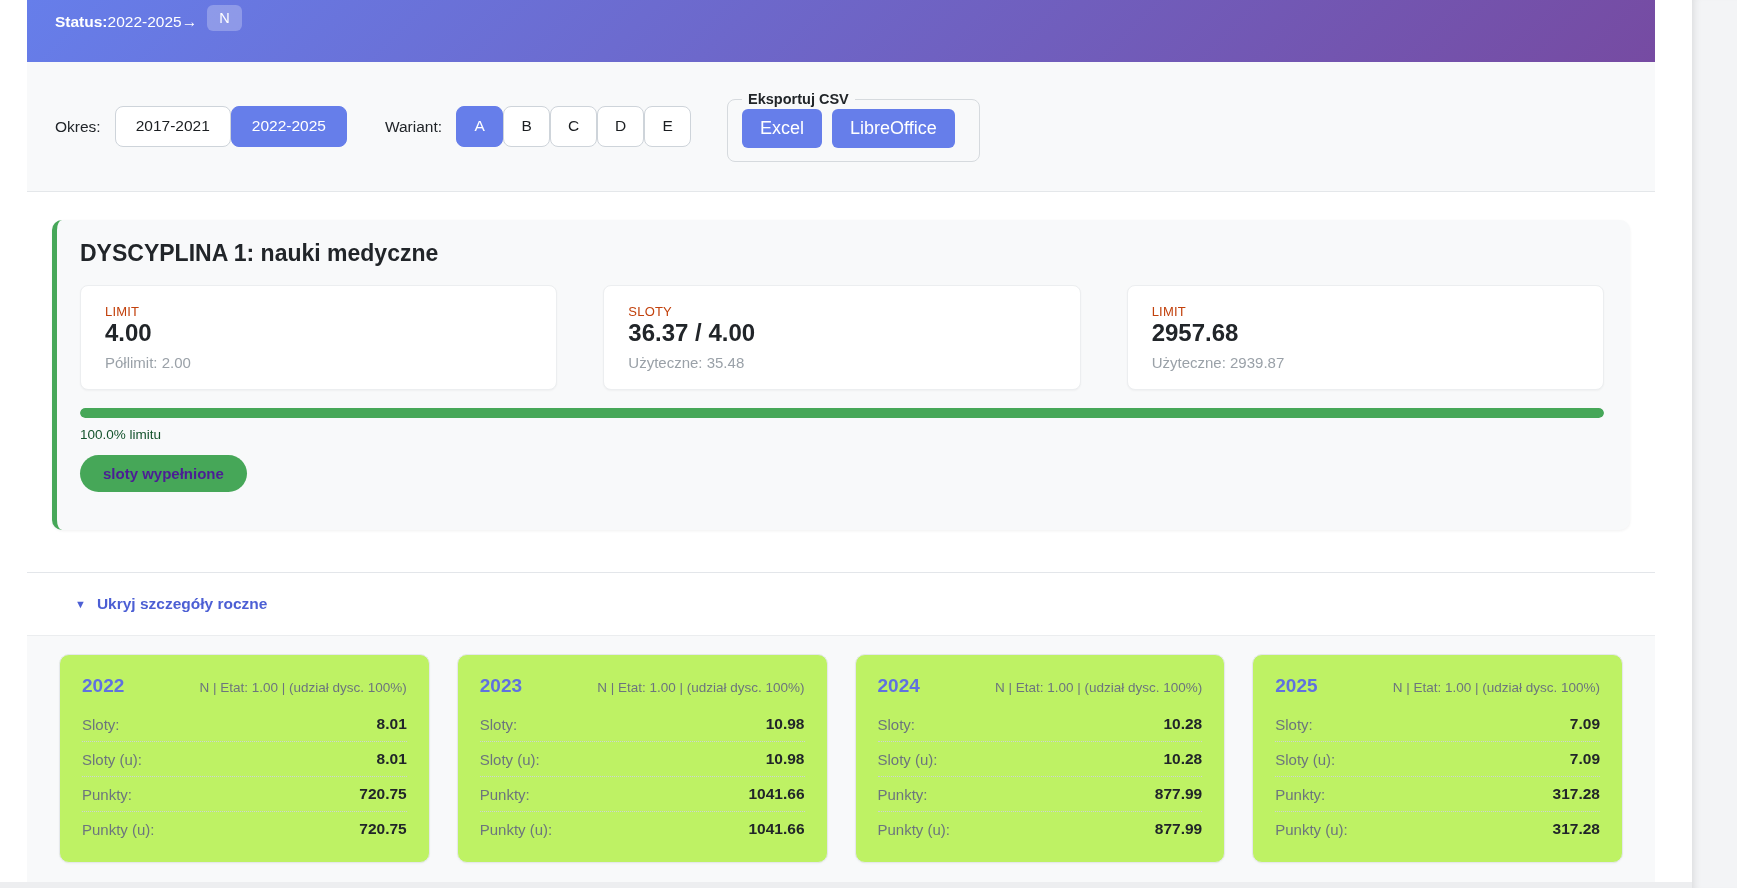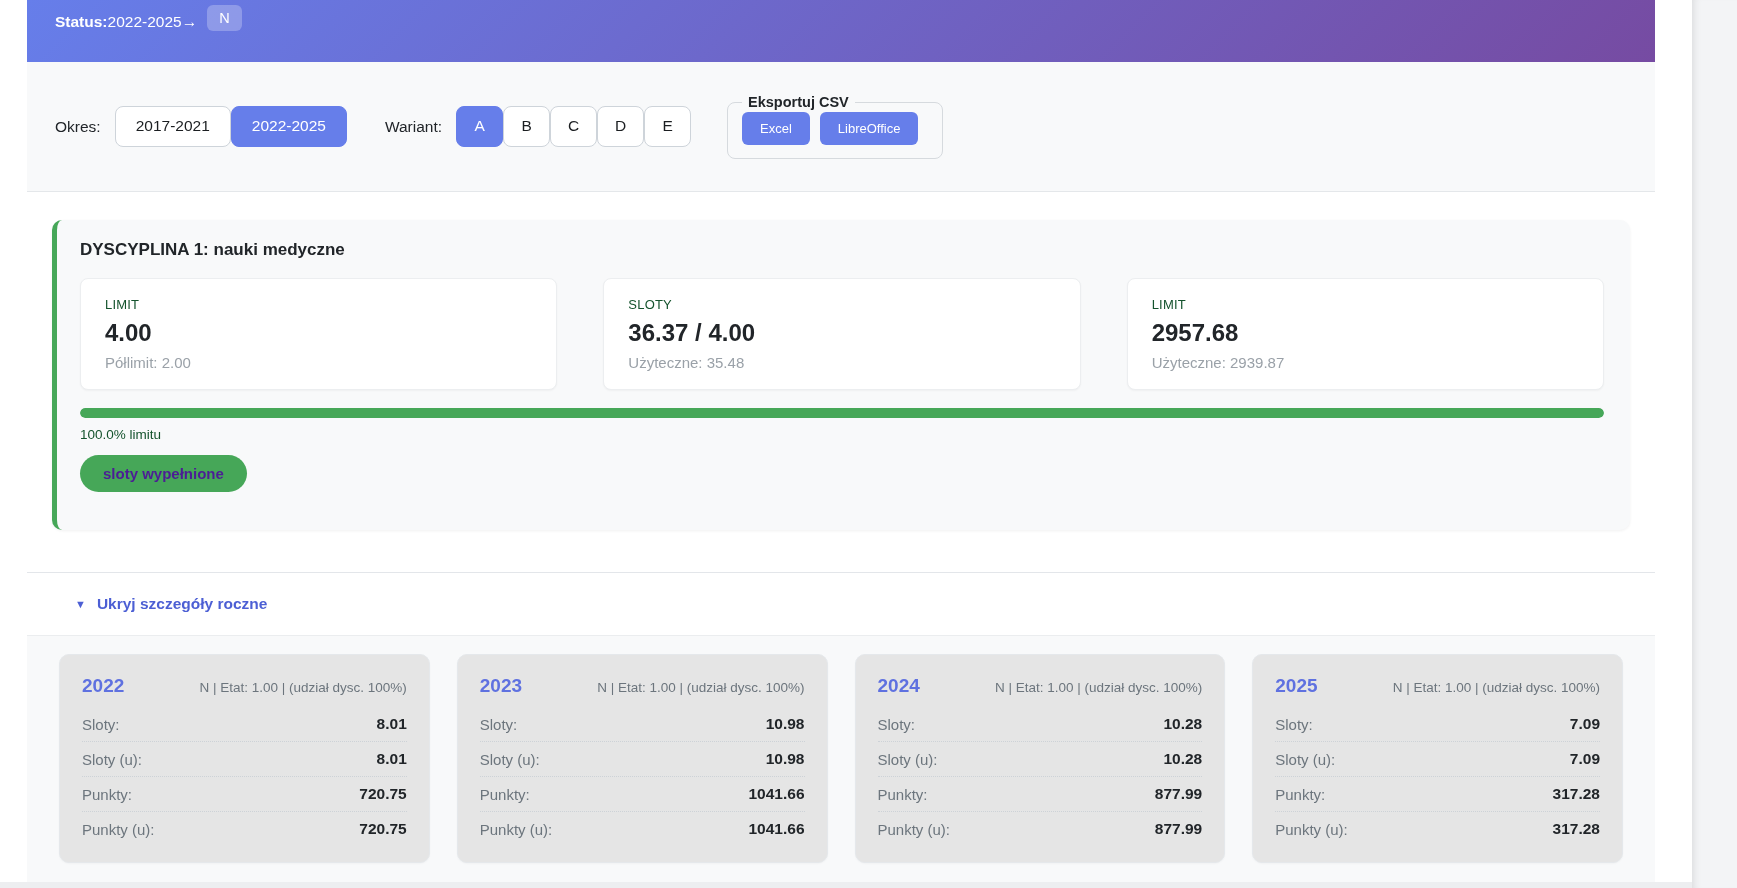--- a/index.html
+++ b/index.html
@@ -65,44 +65,44 @@
     border-radius: 8px;
     padding: 2px 14px 13px;
     min-width: 215px;
   }
   .export-fieldset legend {
     font-weight: 700; font-size: 14.5px; padding: 0 6px; color: #212529;
   }
   .export-btn {
     background: #667eea; color: #fff;
     border: none; border-radius: 6px;
-    padding: 9px 18px; font-size: 13px; font-family: inherit;
+    padding: 9px 18px; font-size: 18px; font-family: inherit;
     margin-right: 10px; cursor: pointer;
   }
 
   
   .content { padding: 28px 25px 42px; height: 380px; }
   .disc-card {
     background: #f8f9fa;
     border-radius: 10px;
     border-left: 5px solid #46a758;
     box-shadow: 0 1px 3px rgba(0,0,0,0.06);
     padding: 20px 26px 22px 23px;
     height: 310px;
   }
-  .disc-title { margin: 0 0 18px; font-size: 17px; font-weight: 600; color: #212529; }
+  .disc-title { margin: 0 0 18px; font-size: 23px; font-weight: 600; color: #212529; }
   .stats-row { display: grid; grid-template-columns: repeat(3, 1fr); gap: 46px; margin-bottom: 18px; }
   .stat-card {
     background: #fff;
     border: 1px solid #eceef0;
     border-radius: 8px;
     padding: 18px 24px;
     box-shadow: 0 1px 2px rgba(0,0,0,0.04);
   }
-  .stat-label { font-size: 13px; color: #14532d; margin-bottom: 7px; letter-spacing: 0.2px; }
+  .stat-label { font-size: 13px; color: #c2410c; letter-spacing: 0.2px; }
   .stat-value { font-size: 24px; font-weight: 700; color: #212529; margin-bottom: 7px; }
   .stat-sub { font-size: 15px; color: #9aa1a8; }
   .progress-track { height: 10px; background: #e9ecef; border-radius: 6px; overflow: hidden; }
   .progress-fill { height: 100%; background: #46a758; border-radius: 6px; }
   .progress-label { margin-top: 9px; font-size: 13.5px; color: #14532d; }
   .pill {
     display: inline-block; margin-top: 13px;
     background: #46a758; color: #4c1d95;
     font-weight: 700; font-size: 15px;
     padding: 10px 23px; border-radius: 30px;
@@ -125,21 +125,21 @@
   
   .years {
     background: #f8f9fa;
     border-top: 1px solid #ebedef;
     height: 247px;
     padding: 18px 32px;
     display: grid; grid-template-columns: repeat(4, 1fr); gap: 27px;
     align-items: start;
   }
   .year-card {
-    background: #e5e5e5;
+    background: #bef264;
     border: 1px solid #e5e8eb;
     border-radius: 10px;
     padding: 12px 22px 16px;
     box-shadow: 0 1px 2px rgba(0,0,0,0.03);
   }
   .year-head { display: flex; justify-content: space-between; align-items: baseline; padding: 8px 0 10px; }
   .year-title { color: #5f71e0; font-size: 19px; font-weight: 700; }
   .year-meta { color: #6c757d; font-size: 13.5px; white-space: nowrap; }
   .year-row {
     display: flex; justify-content: space-between; align-items: center;

